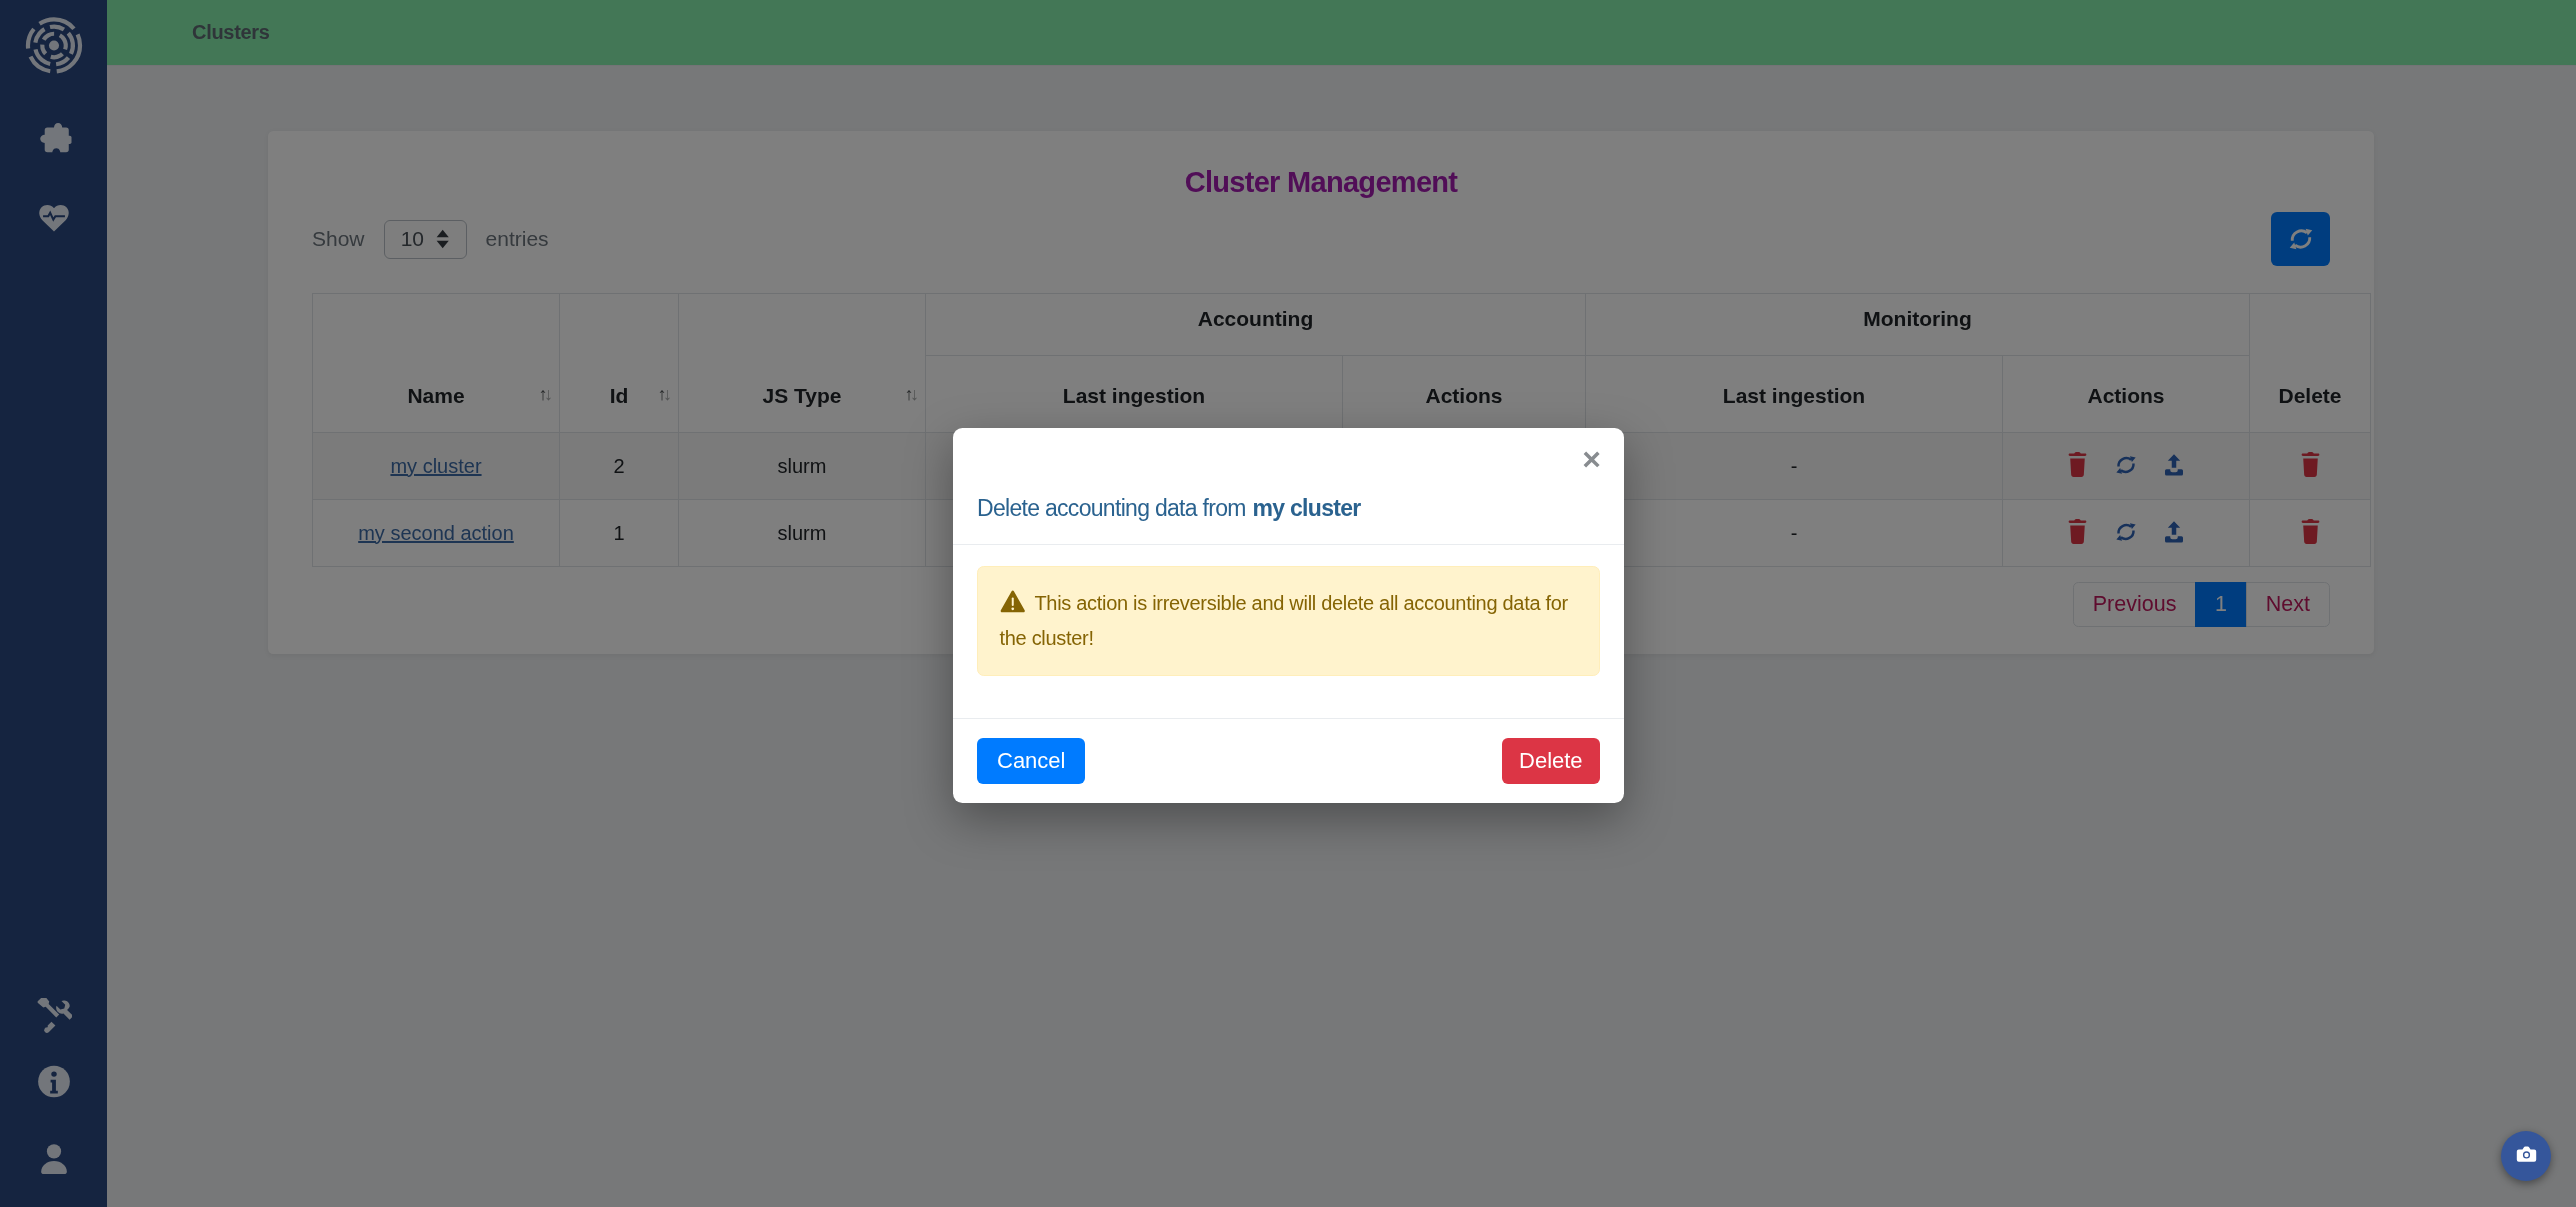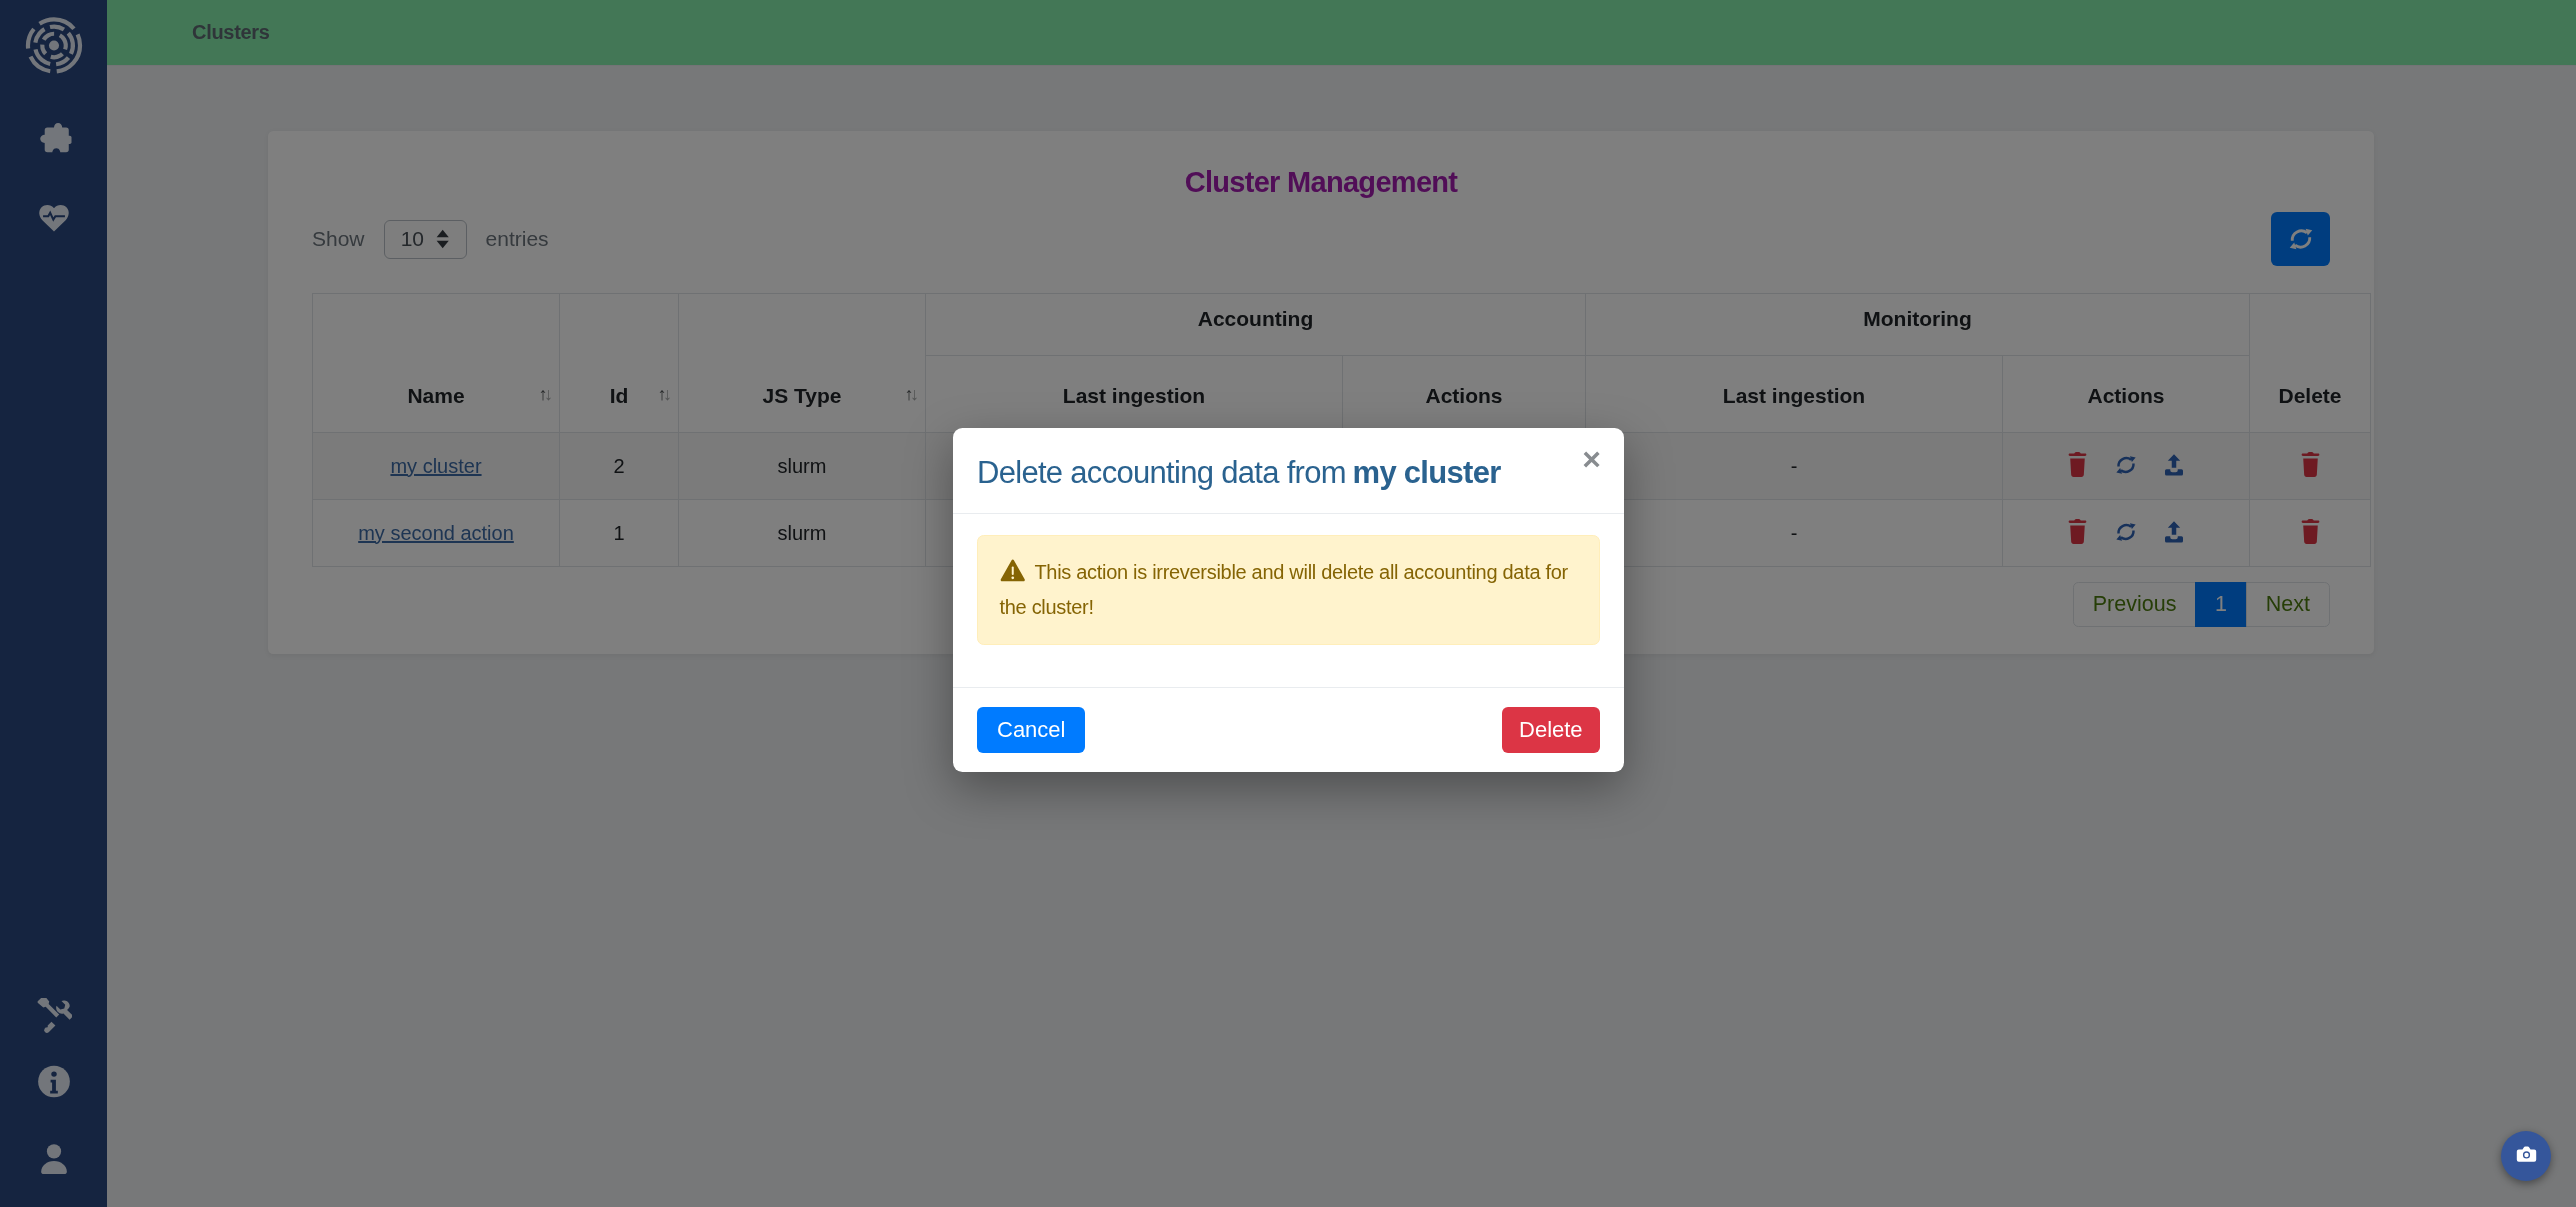--- a/index.html
+++ b/index.html
@@ -54,32 +54,32 @@
   tbody tr.striped td { background:rgba(0,0,0,.035); }
   a.cluster-link { color:#3c6ba6; text-decoration:underline; cursor:pointer; }
   .icon-btn { background:none; border:none; padding:0 9.4px; cursor:pointer; vertical-align:middle; }
   .ic-red { color:#dc3545; }
   .ic-blue { color:#2e62b4; }
 
   
   .table-footer { display:flex; justify-content:flex-end; margin-top:14.8px; }
   .pagination { display:flex; list-style:none; }
   .page-item { border:1.3px solid #dee2e6; background:#fff; font-size:21.5px;
-    color:#4d7c0f; padding:8.7px 19px; margin-left:-1.3px; cursor:default; }
+    color:#be185d; padding:8.7px 19px; margin-left:-1.3px; cursor:default; }
   .page-item.first { border-radius:5.4px 0 0 5.4px; margin-left:0; }
   .page-item.last { border-radius:0 5.4px 5.4px 0; }
   .page-item.active { background:#007bff; border-color:#007bff; color:#fff; cursor:pointer; }
 
   
   .backdrop { position:fixed; inset:0; background:rgba(0,0,0,.5); z-index:40; }
   .modal { position:fixed; left:953px; top:428px; width:671px; z-index:50;
     background:#fff; border-radius:9.4px; box-shadow:0 16px 47px rgba(0,0,0,.35); }
   .modal-header { position:relative; padding:27px 24px 21.5px;
     border-bottom:1.3px solid #e9ecef; }
-  .modal-title { font-size:31px; color:#2a628f; font-weight:400; letter-spacing:-0.7px; }
+  .modal-title { font-size:23px; color:#2a628f; font-weight:400; letter-spacing:-0.7px;margin-top:40px; }
   .modal-title strong { font-weight:700; margin-left:6.7px; }
   .modal-close { position:absolute; right:23px; top:14.8px; background:none; border:none;
     font-size:32px; font-weight:700; color:#888c90; cursor:pointer; line-height:1; }
   .modal-body { padding:21.5px 24px 42px; }
   .alert-warning { background:#fff3cd; border:1.3px solid #ffeeba; color:#856404;
     border-radius:6.7px; padding:19px 21.5px; font-size:20px; line-height:1.75;
     letter-spacing:-0.3px; }
   .warn-icon { vertical-align:-4px; margin-right:9.4px; }
   .modal-footer { border-top:1.3px solid #e9ecef; padding:19px 24px;
     display:flex; justify-content:space-between; gap:28px; }

